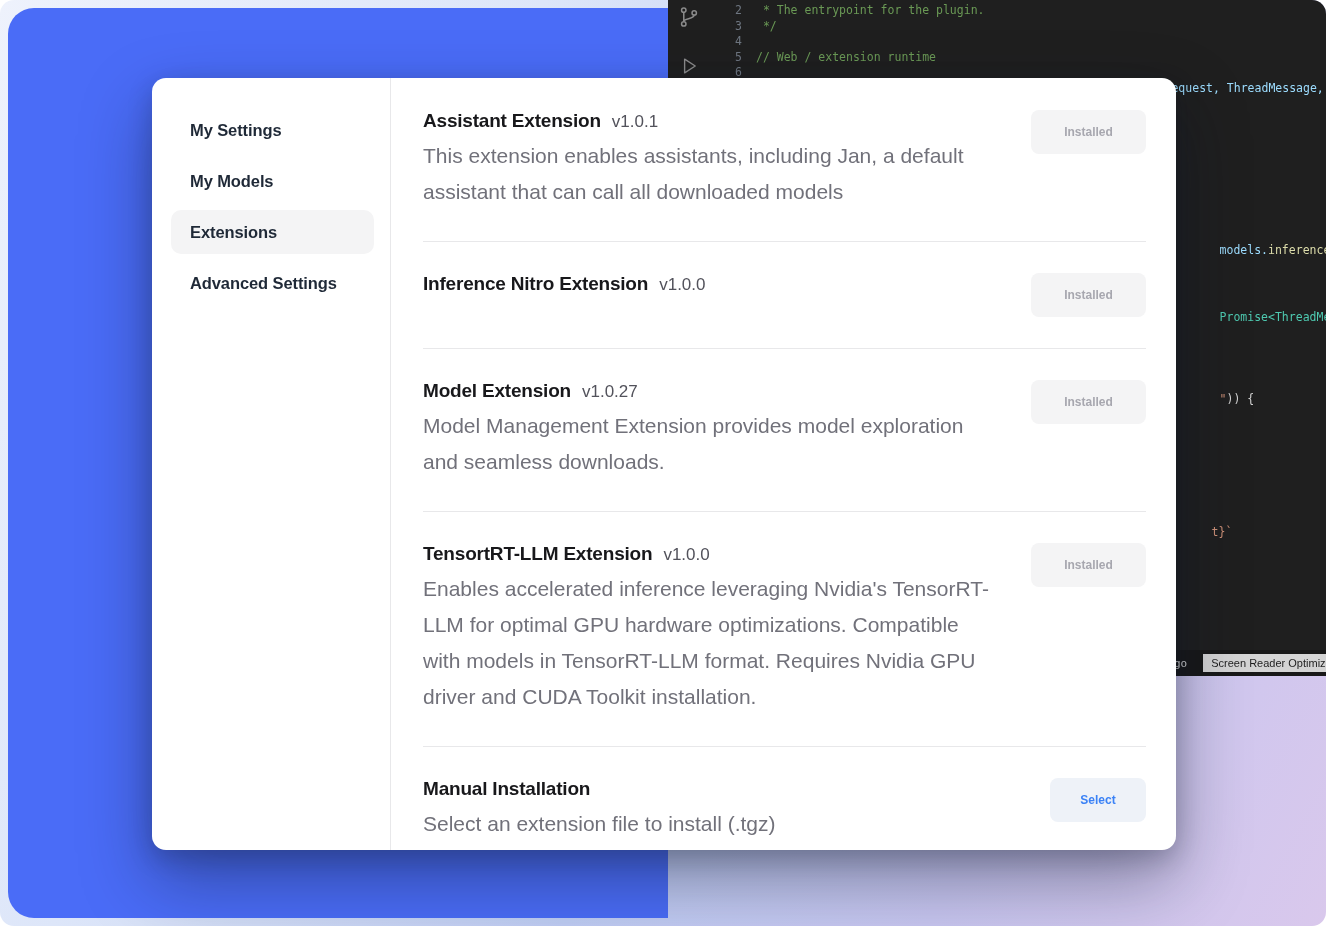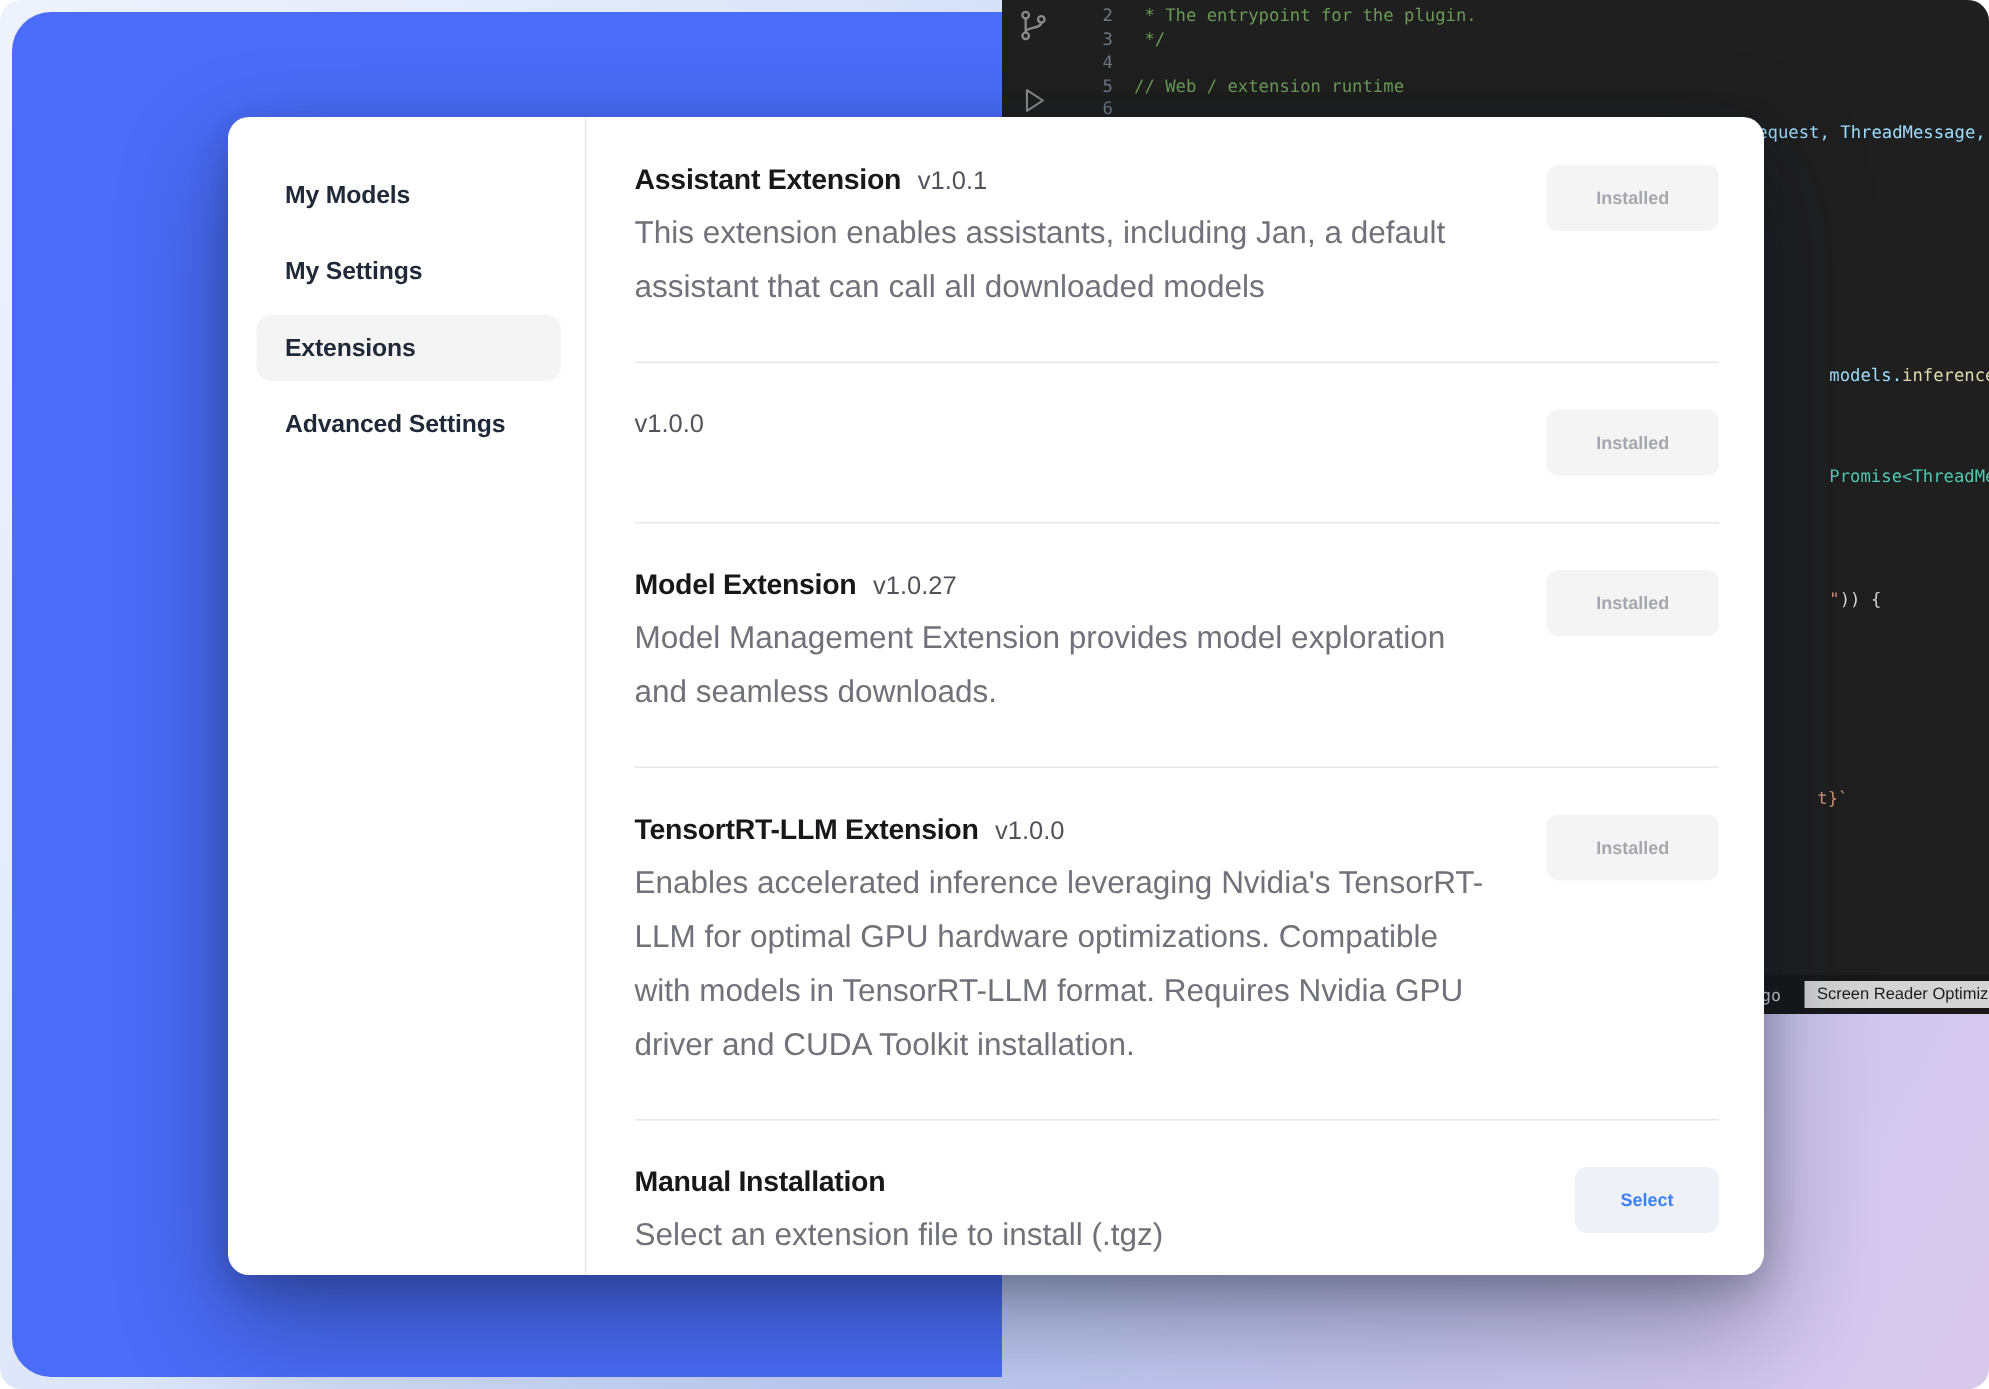--- a/index.html
+++ b/index.html
@@ -122,42 +122,43 @@
       <span class="st-left">go</span>
       <span class="chip">Screen Reader Optimized</span>
     </div>
   </div>
 
   <div class="bluepanel"></div>
 
   <div class="modal">
 
     <aside class="sidebar">
+      <div class="nav-item">My Settings</div>
       <div class="nav-item">My Models</div>
-      <div class="nav-item">My Settings</div>
       <div class="nav-item active">Extensions</div>
       <div class="nav-item">Advanced Settings</div>
     </aside>
 
     <main class="content">
 
       <section class="sec">
         <div class="sec-main">
           <div class="sec-head">
             <h2 class="sec-title">Assistant Extension</h2>
             <span class="sec-ver">v1.0.1</span>
           </div>
           <p class="sec-desc">This extension enables assistants, including Jan, a default assistant that can call all downloaded models</p>
         </div>
         <button class="btn installed">Installed</button>
       </section>
 
       <section class="sec">
         <div class="sec-main">
           <div class="sec-head">
+            <h2 class="sec-title">Inference Nitro Extension</h2>
             <span class="sec-ver">v1.0.0</span>
           </div>
         </div>
         <button class="btn installed">Installed</button>
       </section>
 
       <section class="sec">
         <div class="sec-main">
           <div class="sec-head">
             <h2 class="sec-title">Model Extension</h2>

